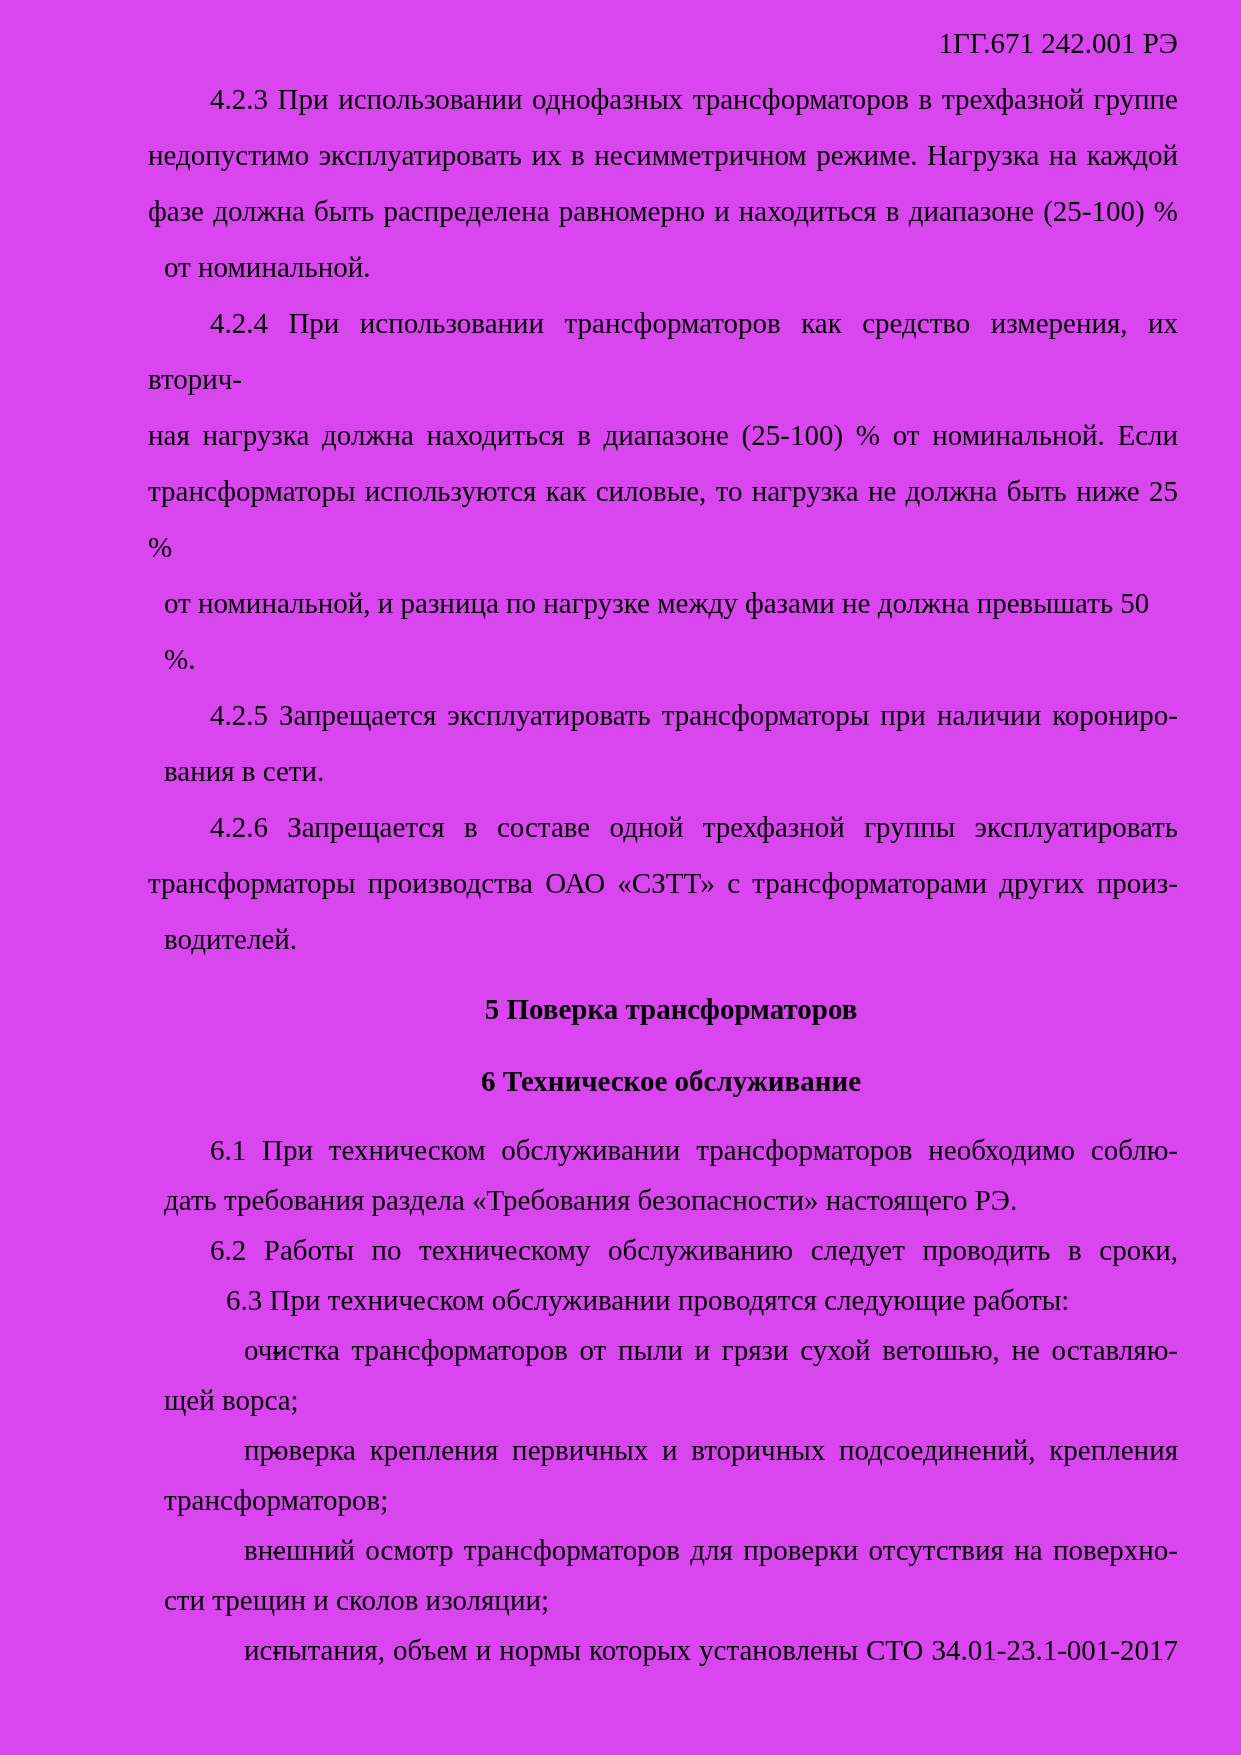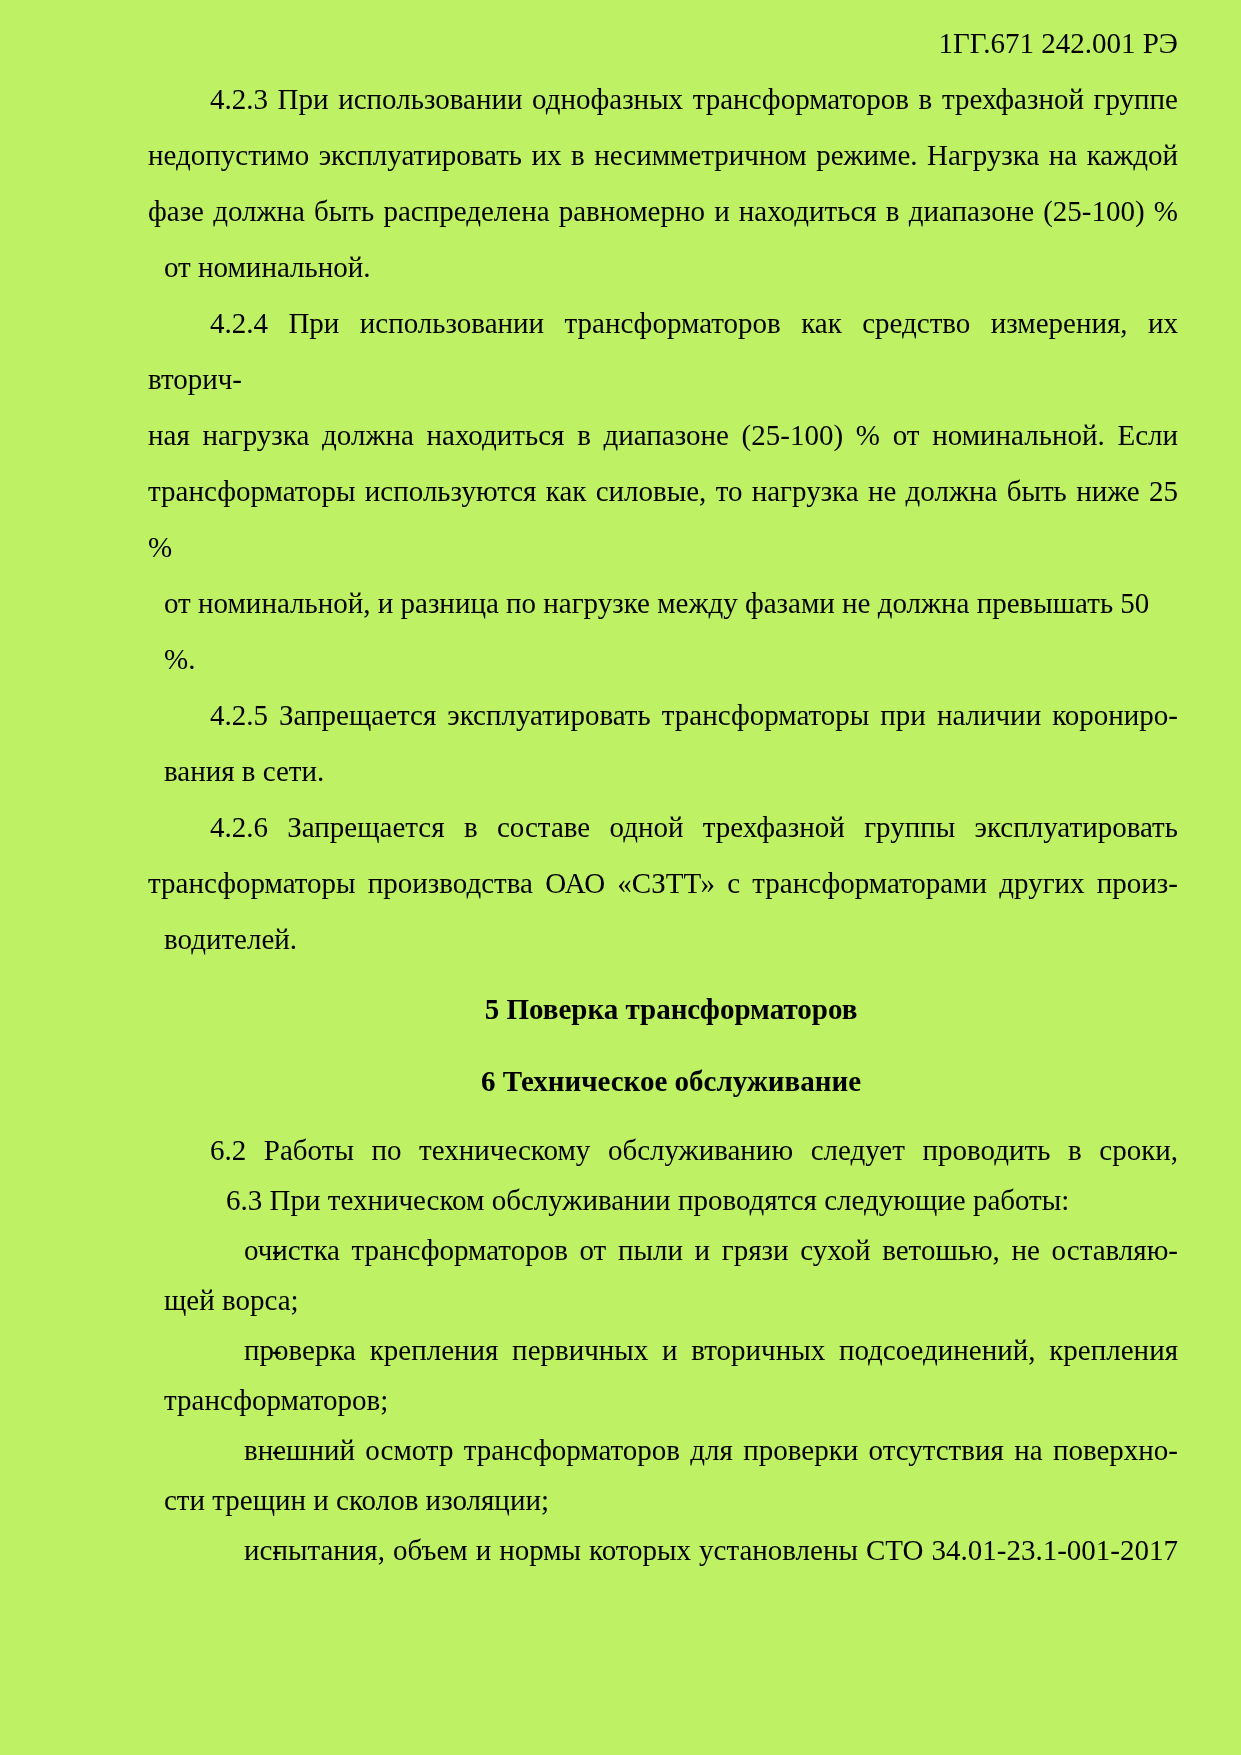--- a/index.html
+++ b/index.html
@@ -5,21 +5,21 @@
   html, body {
     margin: 0;
     padding: 0;
     background: #e8e8e8;
   }
   .page {
     position: relative;
     width: 1241px;
     height: 1755px;
     margin: 0 auto;
-    background: #bef264;
+    background: #d946ef;
     color: #000000;
     font-family: "Liberation Serif", "DejaVu Serif", serif;
     font-size: 29px;
     overflow: hidden;
   }
   .content {
     padding: 0 63px 0 148px; 
   }
   .doc-header {
     text-align: right;
@@ -82,20 +82,24 @@
           <div class="line">трансформаторы производства ОАО «СЗТТ» с трансформаторами других произ-</div>
           <div class="line end">водителей.</div>
         </div>
         <div class="block heading wide">
           <div class="line end">5 Поверка трансформаторов</div>
         </div>
         <div class="block heading wide">
           <div class="line end">6 Техническое обслуживание</div>
         </div>
         <div class="block paragraph normal">
+          <div class="line first">6.1 При техническом обслуживании трансформаторов необходимо соблю-</div>
+          <div class="line end">дать требования раздела «Требования безопасности» настоящего РЭ.</div>
+        </div>
+        <div class="block paragraph normal">
           <div class="line first">6.2 Работы по техническому обслуживанию следует проводить в сроки,</div>
         </div>
         <div class="block paragraph normal">
           <div class="line first end">6.3 При техническом обслуживании проводятся следующие работы:</div>
         </div>
         <div class="block bullet normal">
           <div class="line first"><span class="marker">-</span>очистка трансформаторов от пыли и грязи сухой ветошью, не оставляю-</div>
           <div class="line end">щей ворса;</div>
         </div>
         <div class="block bullet normal">

